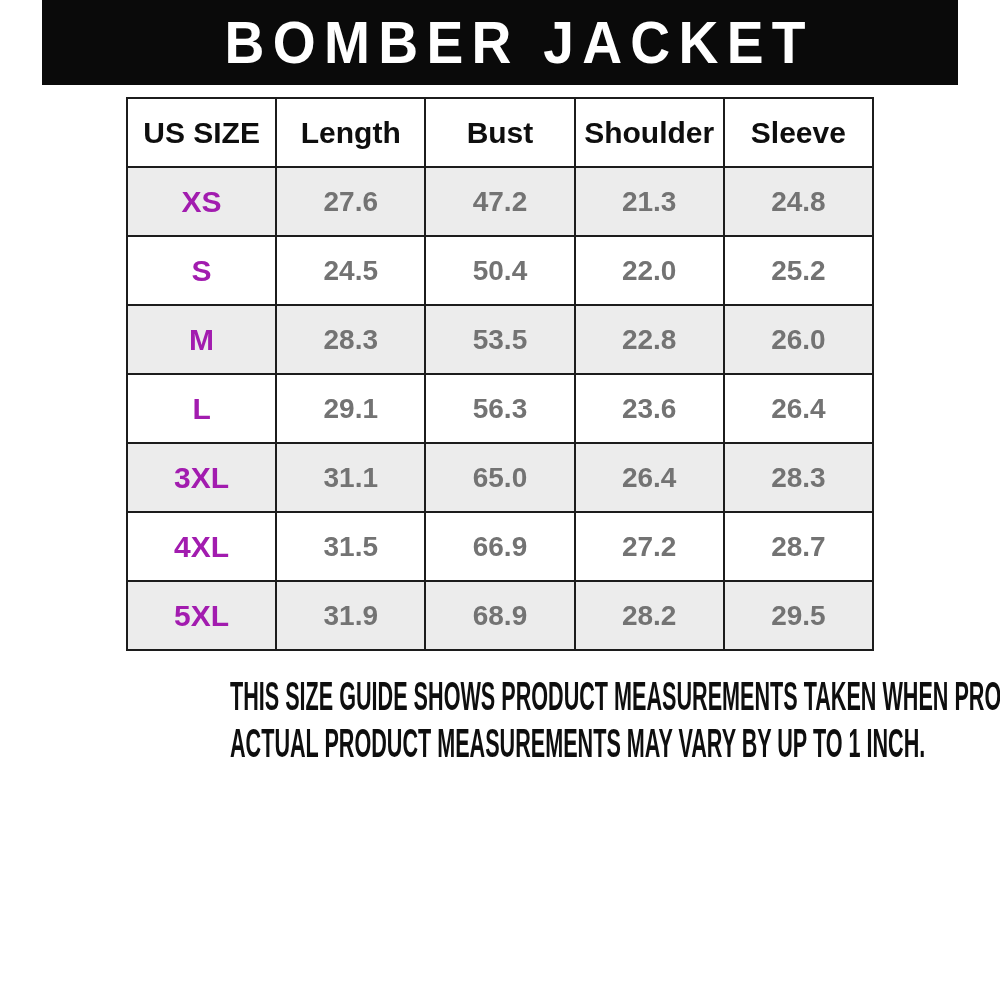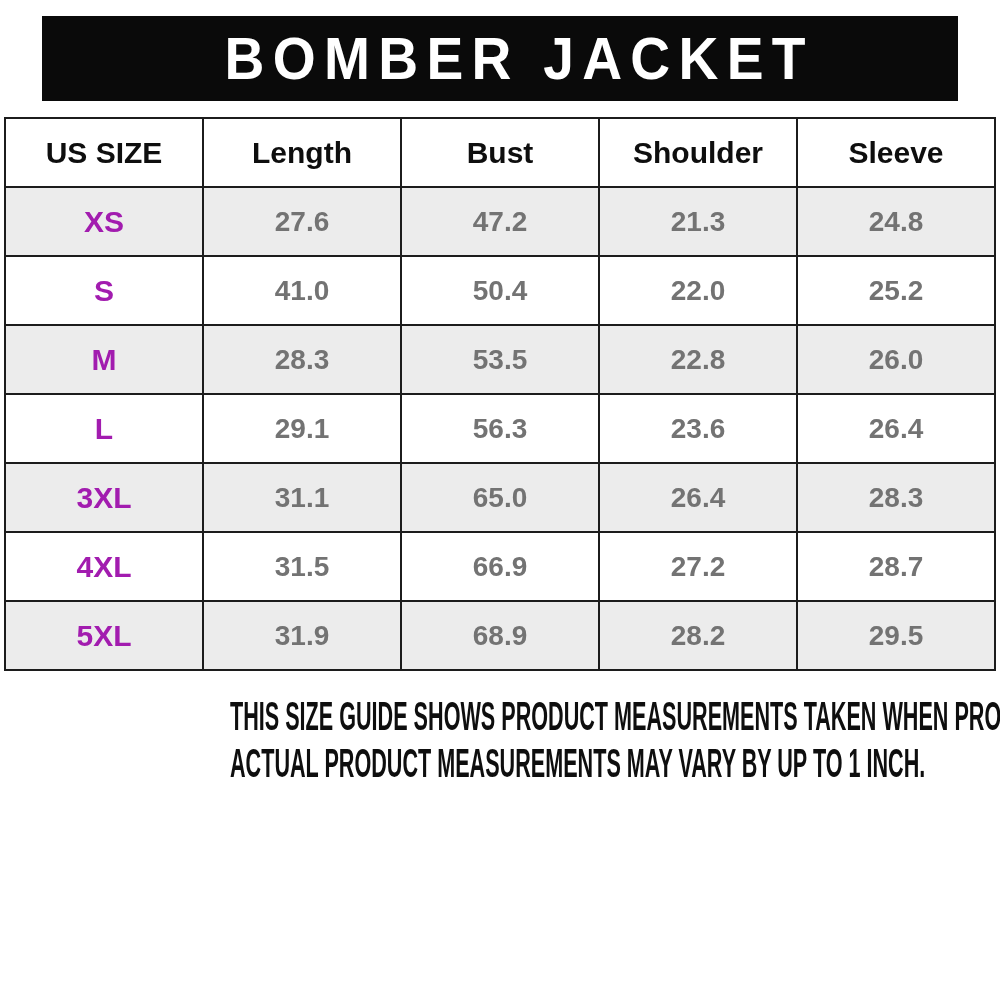--- a/index.html
+++ b/index.html
@@ -7,40 +7,40 @@
     position: relative;
     width: 1000px;
     height: 1000px;
     background: #ffffff;
     font-family: "Liberation Sans", sans-serif;
     color: #111111;
     overflow: hidden;
   }
   .banner {
     height: 85px;
-    margin: 16px 42px;
+    margin: 0 42px;
     background: var(--banner-bg, #0a0a0a);
     display: flex;
     align-items: center;
     justify-content: center;
     padding-left: 38px;
   }
   .banner-title {
     color: var(--banner-text, #ffffff);
     font-weight: bold;
     font-size: 60px;
     letter-spacing: 9px;
     white-space: nowrap;
     transform: scaleX(0.92);
     transform-origin: center;
   }
   table.size-table {
     border-collapse: collapse;
     table-layout: fixed;
-    width: 992px;
+    width: 748px;
     margin: 12px auto 0 auto;
   }
   .size-table th, .size-table td {
     border: 2px solid var(--border, #1c1c1c);
     text-align: center;
     vertical-align: middle;
     height: 67px;
     padding: 0;
   }
   .size-table th {
@@ -103,21 +103,21 @@
     <tbody>
       <tr>
         <td class="size-cell">XS</td>
         <td class="value-cell">27.6</td>
         <td class="value-cell">47.2</td>
         <td class="value-cell">21.3</td>
         <td class="value-cell">24.8</td>
       </tr>
       <tr>
         <td class="size-cell">S</td>
-        <td class="value-cell">41.0</td>
+        <td class="value-cell">24.5</td>
         <td class="value-cell">50.4</td>
         <td class="value-cell">22.0</td>
         <td class="value-cell">25.2</td>
       </tr>
       <tr>
         <td class="size-cell">M</td>
         <td class="value-cell">28.3</td>
         <td class="value-cell">53.5</td>
         <td class="value-cell">22.8</td>
         <td class="value-cell">26.0</td>

